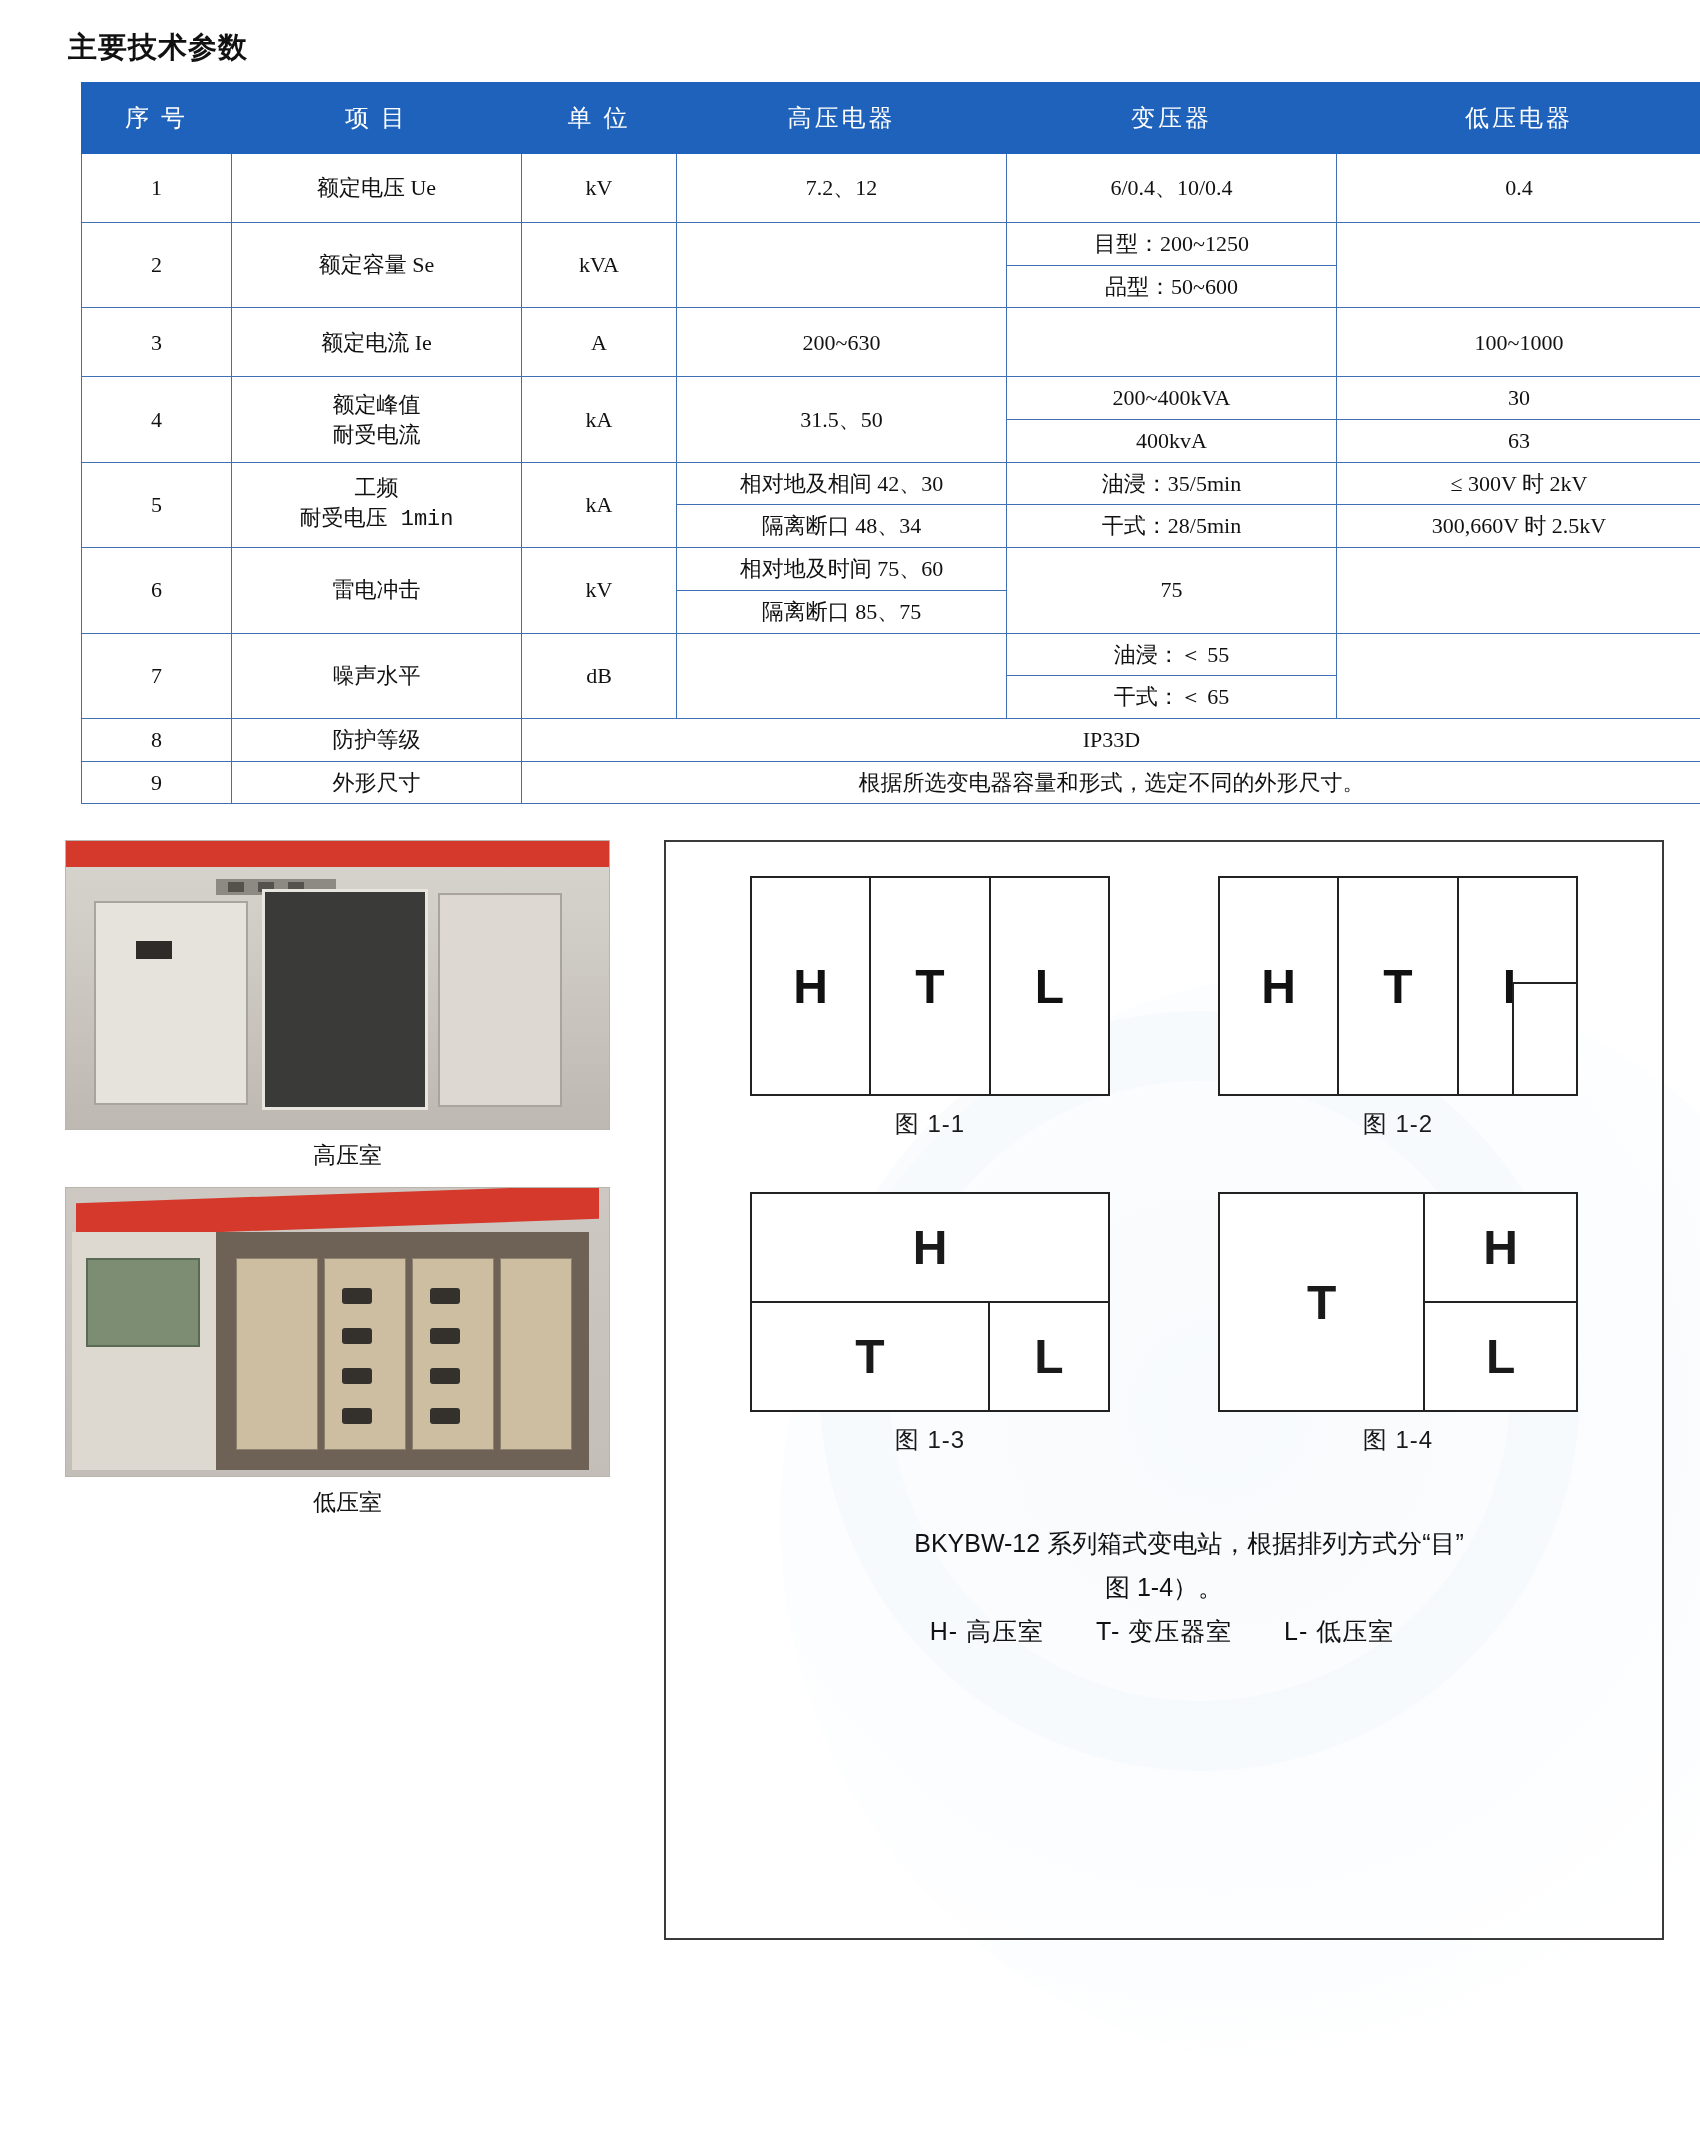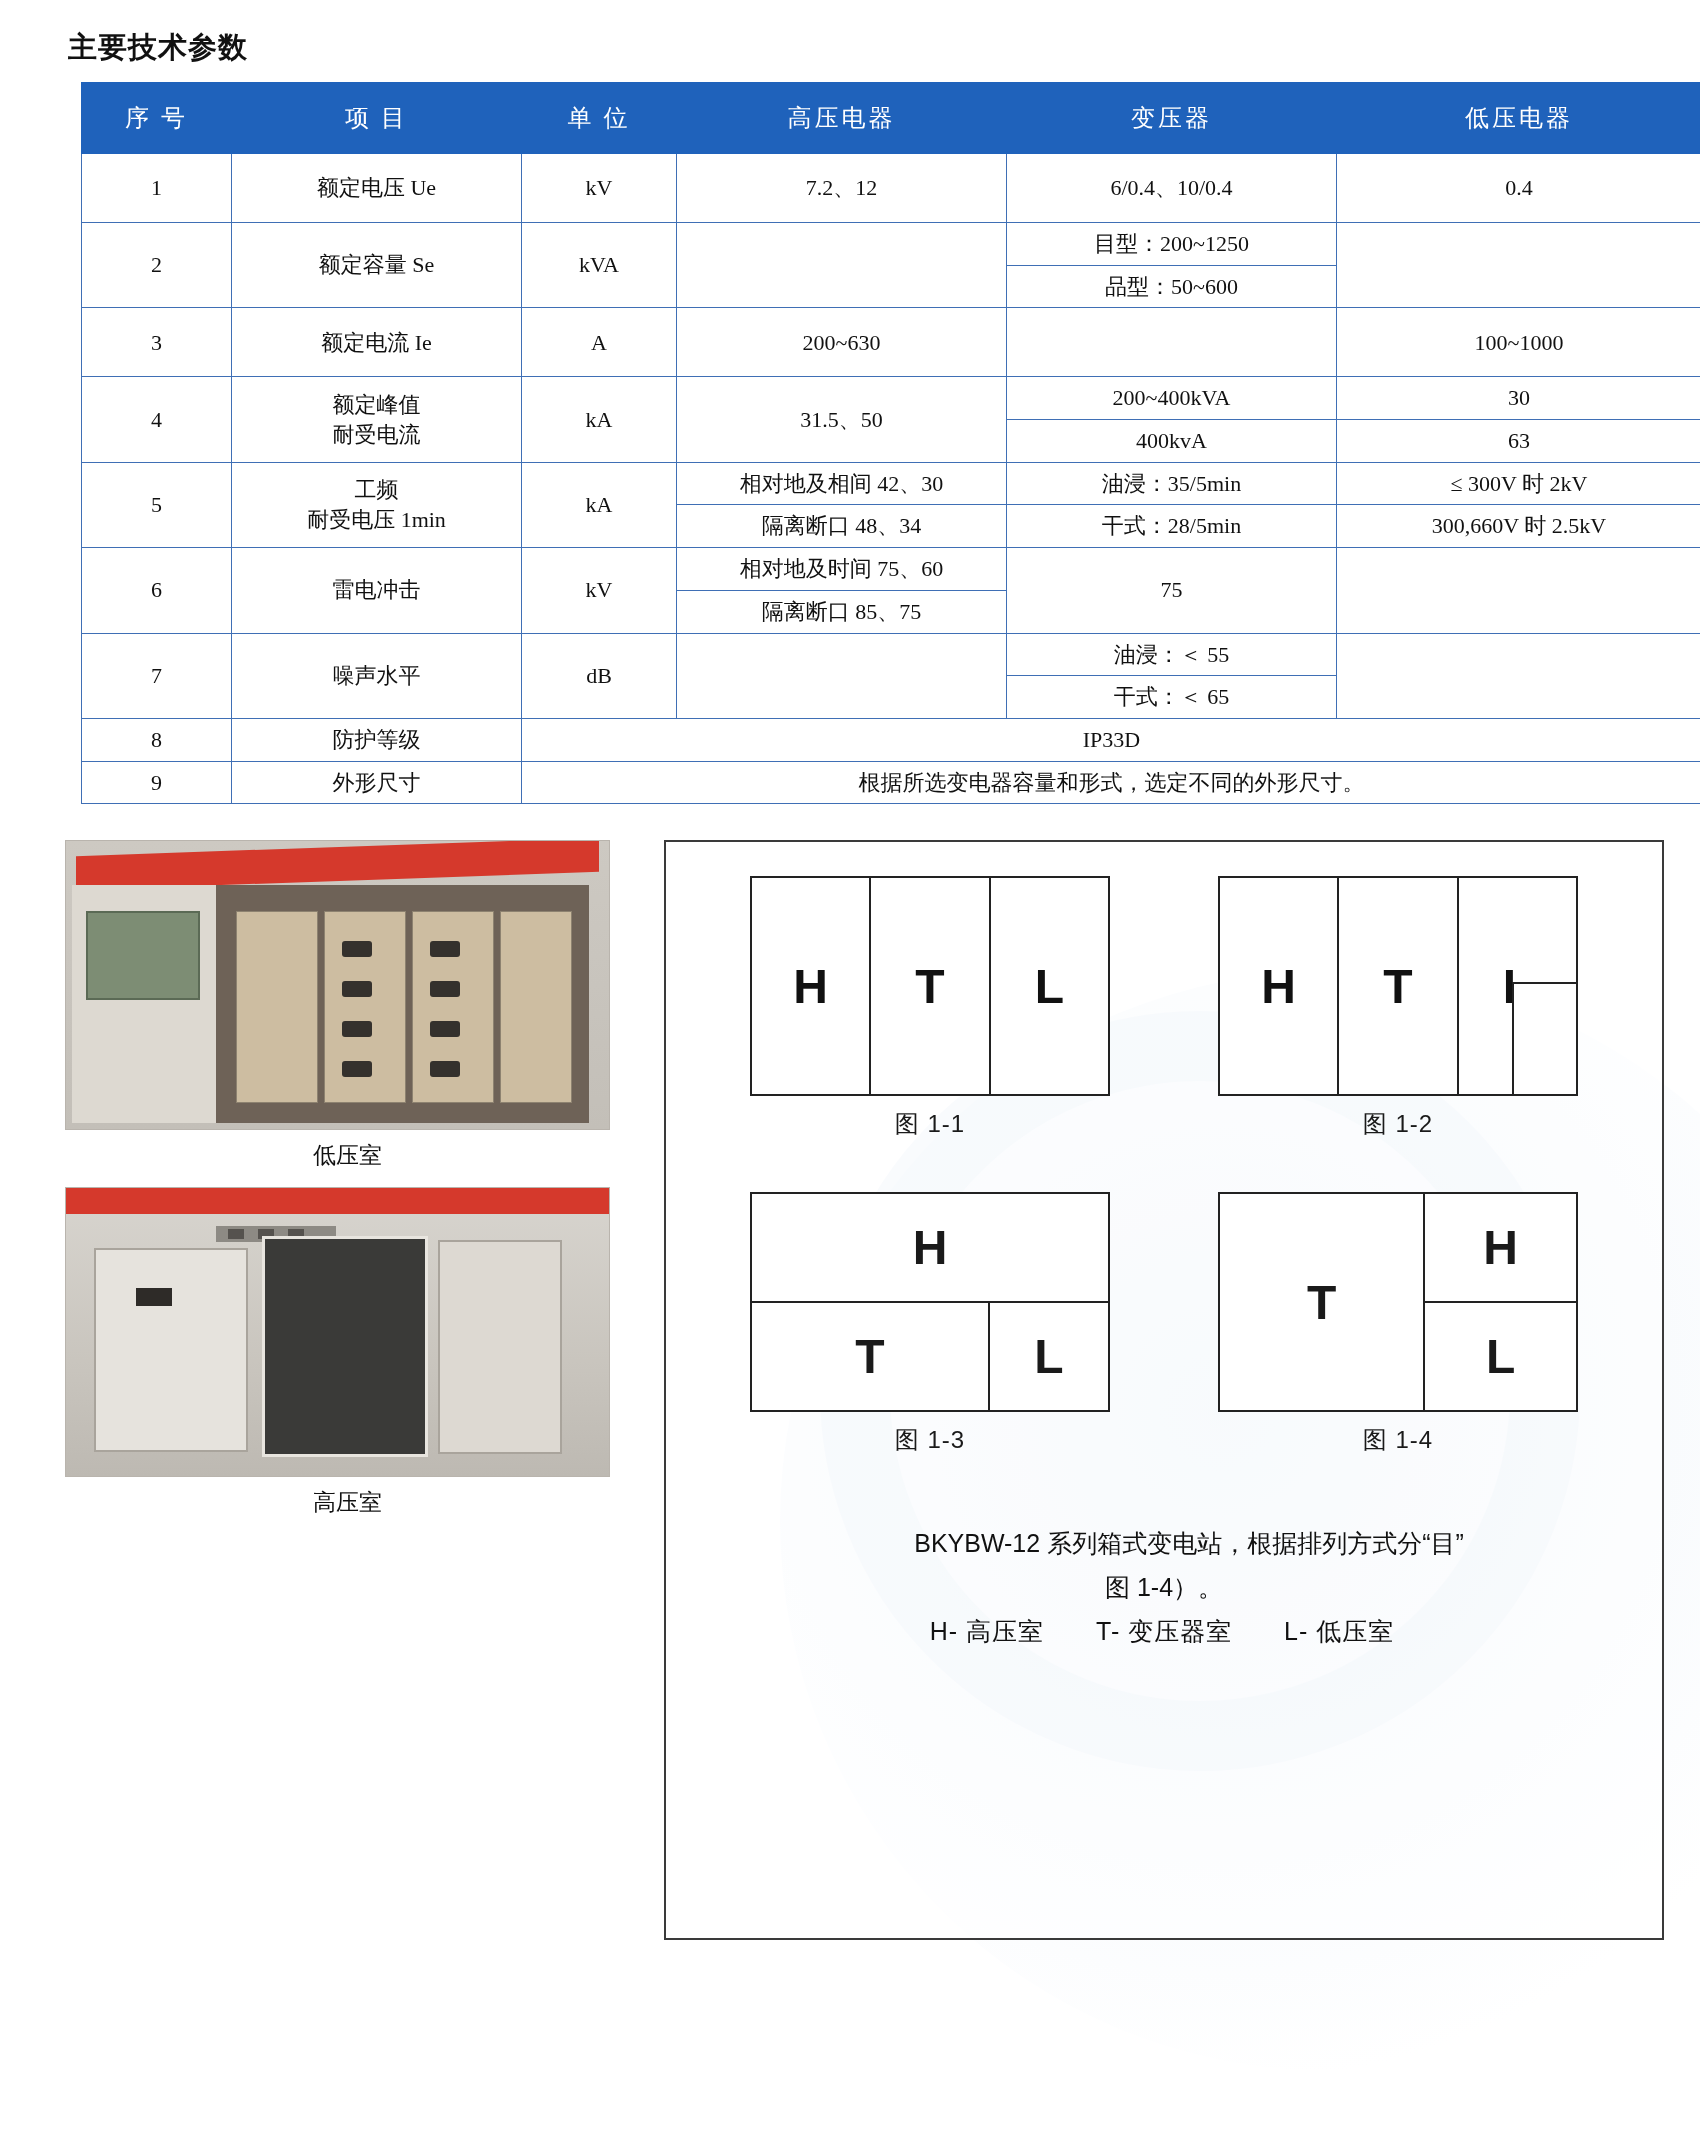--- a/index.html
+++ b/index.html
@@ -351,21 +351,21 @@
         <td>200~400kVA</td>
         <td>30</td>
       </tr>
       <tr>
         <td>400kvA</td>
         <td>63</td>
       </tr>
 
       <tr>
         <td rowspan="2">5</td>
-        <td rowspan="2" style="white-space:pre-line;">工频
+        <td rowspan="2" style="white-space:pre-line;font-family:Liberation Mono, monospace;">工频
 耐受电压 1min</td>
         <td rowspan="2">kA</td>
         <td>相对地及相间 42、30</td>
         <td>油浸：35/5min</td>
         <td>≤ 300V 时 2kV</td>
       </tr>
       <tr>
         <td>隔离断口 48、34</td>
         <td>干式：28/5min</td>
         <td>300,660V 时 2.5kV</td>
@@ -405,20 +405,35 @@
         <td>9</td>
         <td>外形尺寸</td>
         <td colspan="4">根据所选变电器容量和形式，选定不同的外形尺寸。</td>
       </tr>
     </tbody>
   </table>
 
   <div class="lower">
 
     <div class="photos">
+
+      <div class="photo-block">
+        <div class="photo ph1">
+          <div class="roof"></div>
+          <div class="strip"></div>
+          <div class="kn" style="left:162px;top:41px;"></div>
+          <div class="kn" style="left:192px;top:41px;"></div>
+          <div class="kn" style="left:222px;top:41px;"></div>
+          <div class="panel-left"></div>
+          <div class="kn" style="left:70px;top:100px;width:36px;height:18px;background:#2e2b28;"></div>
+          <div class="panel-mid"></div>
+          <div class="panel-right"></div>
+        </div>
+        <div class="photo-caption">高压室</div>
+      </div>
 
       <div class="photo-block">
         <div class="photo ph2">
           <div class="roof"></div>
           <div class="wall"></div>
           <div class="grid"></div>
           <div class="door"></div>
           <div class="cab" style="left:170px;top:70px;width:80px;height:190px;"></div>
           <div class="cab" style="left:258px;top:70px;width:80px;height:190px;"></div>
           <div class="cab" style="left:346px;top:70px;width:80px;height:190px;"></div>
@@ -428,35 +443,20 @@
           <div class="sw" style="left:276px;top:180px;"></div>
           <div class="sw" style="left:276px;top:220px;"></div>
           <div class="sw" style="left:364px;top:100px;"></div>
           <div class="sw" style="left:364px;top:140px;"></div>
           <div class="sw" style="left:364px;top:180px;"></div>
           <div class="sw" style="left:364px;top:220px;"></div>
         </div>
         <div class="photo-caption">低压室</div>
       </div>
 
-      <div class="photo-block">
-        <div class="photo ph1">
-          <div class="roof"></div>
-          <div class="strip"></div>
-          <div class="kn" style="left:162px;top:41px;"></div>
-          <div class="kn" style="left:192px;top:41px;"></div>
-          <div class="kn" style="left:222px;top:41px;"></div>
-          <div class="panel-left"></div>
-          <div class="kn" style="left:70px;top:100px;width:36px;height:18px;background:#2e2b28;"></div>
-          <div class="panel-mid"></div>
-          <div class="panel-right"></div>
-        </div>
-        <div class="photo-caption">高压室</div>
-      </div>
-
 
     </div>
 
     <div class="diagram-wrap">
 
       <div class="diagram-box">
 
         <div class="fig-row">
           <div class="fig">
             <div class="cells">

